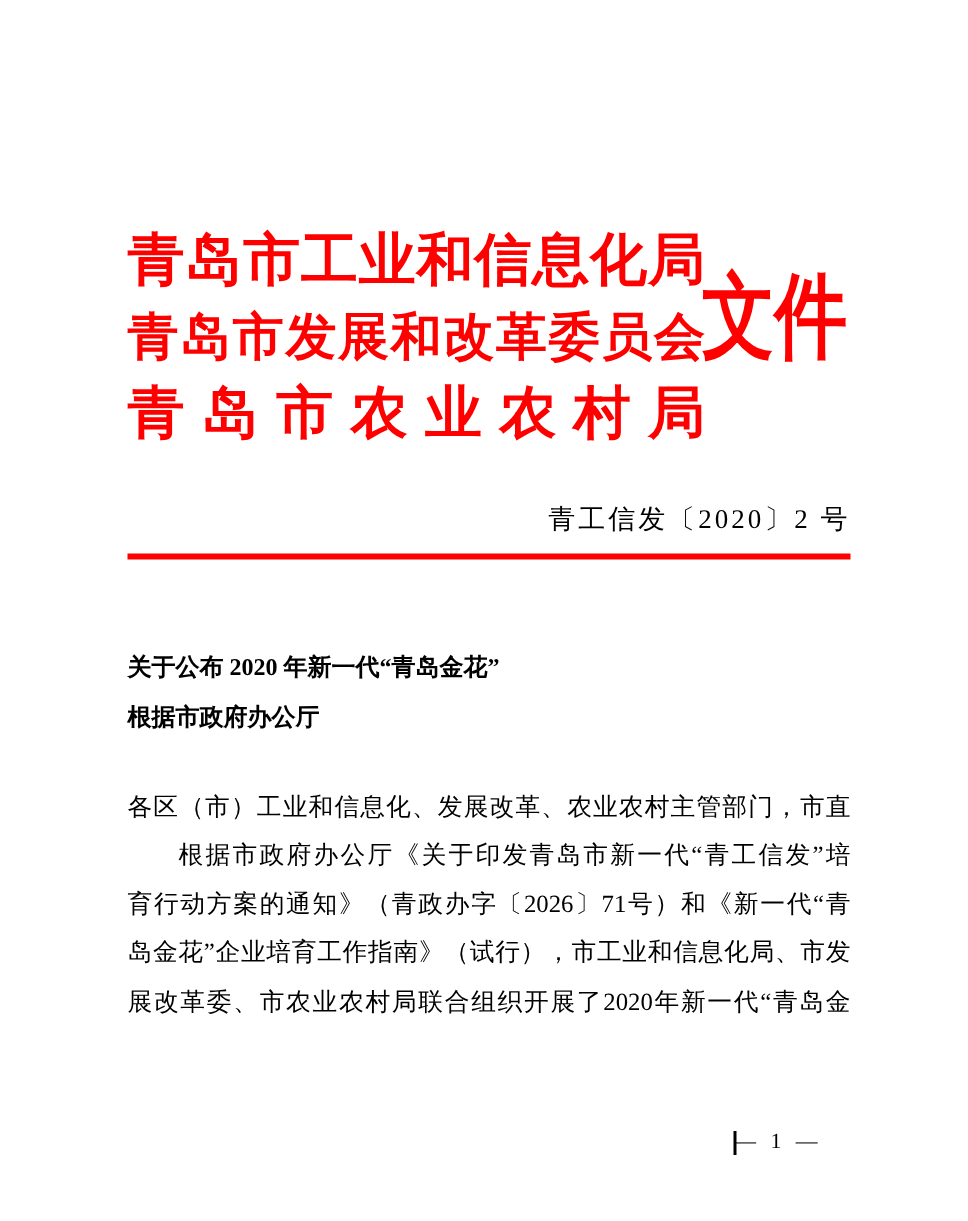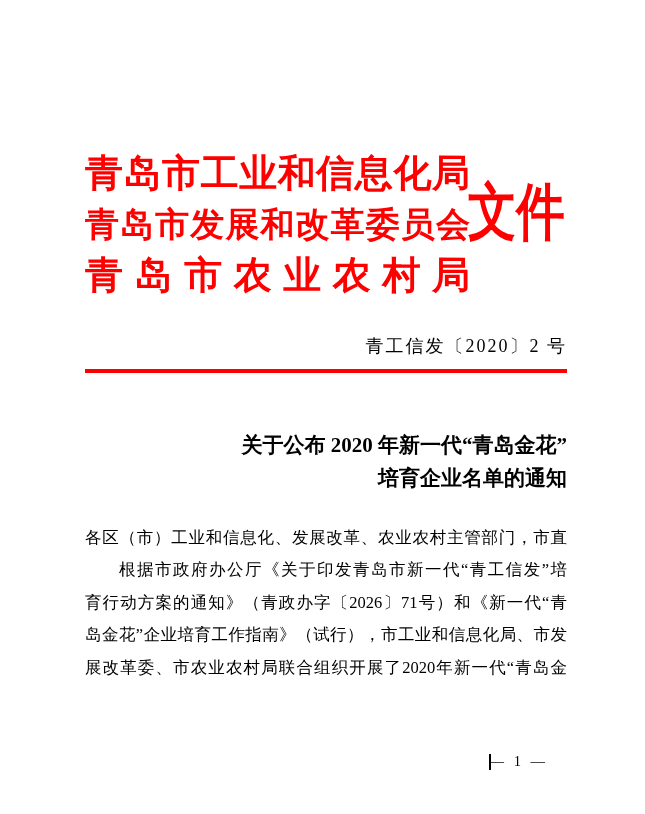--- a/index.html
+++ b/index.html
@@ -68,23 +68,23 @@
     height: 4px;
     background: #ff0000;
   }
 
   
   .title {
     position: absolute;
     left: 85px;
     top: 429px;
     width: 482px;
-    text-align: right;
+    text-align: left;
     font-weight: bold;
-    font-size: 21px;
+    font-size: 16px;
     line-height: 33px;
   }
 
   
   .body-text {
     position: absolute;
     left: 85px;
     top: 522px;
     width: 482px;
     font-size: 16.5px;
@@ -163,21 +163,21 @@
     </div>
     <div class="doc-type">文件</div>
   </div>
 
   <div class="doc-number">青工信发〔2020〕2 号</div>
 
   <div class="red-rule"></div>
 
   <div class="title">
     <div>关于公布 2020 年新一代“青岛金花”</div>
-    <div>培育企业名单的通知</div>
+    <div>根据市政府办公厅</div>
   </div>
 
   <div class="body-text">
     <div class="b-line just">各区（市）工业和信息化、发展改革、农业农村主管部门，市直</div>
     <div class="b-line just indent">根据市政府办公厅《关于印发青岛市新一代“青工信发”培</div>
     <div class="b-line just">育行动方案的通知》（青政办字〔2026〕71号）和《新一代“青</div>
     <div class="b-line just">岛金花”企业培育工作指南》（试行），市工业和信息化局、市发</div>
     <div class="b-line just">展改革委、市农业农村局联合组织开展了2020年新一代“青岛金</div>
   </div>
 

